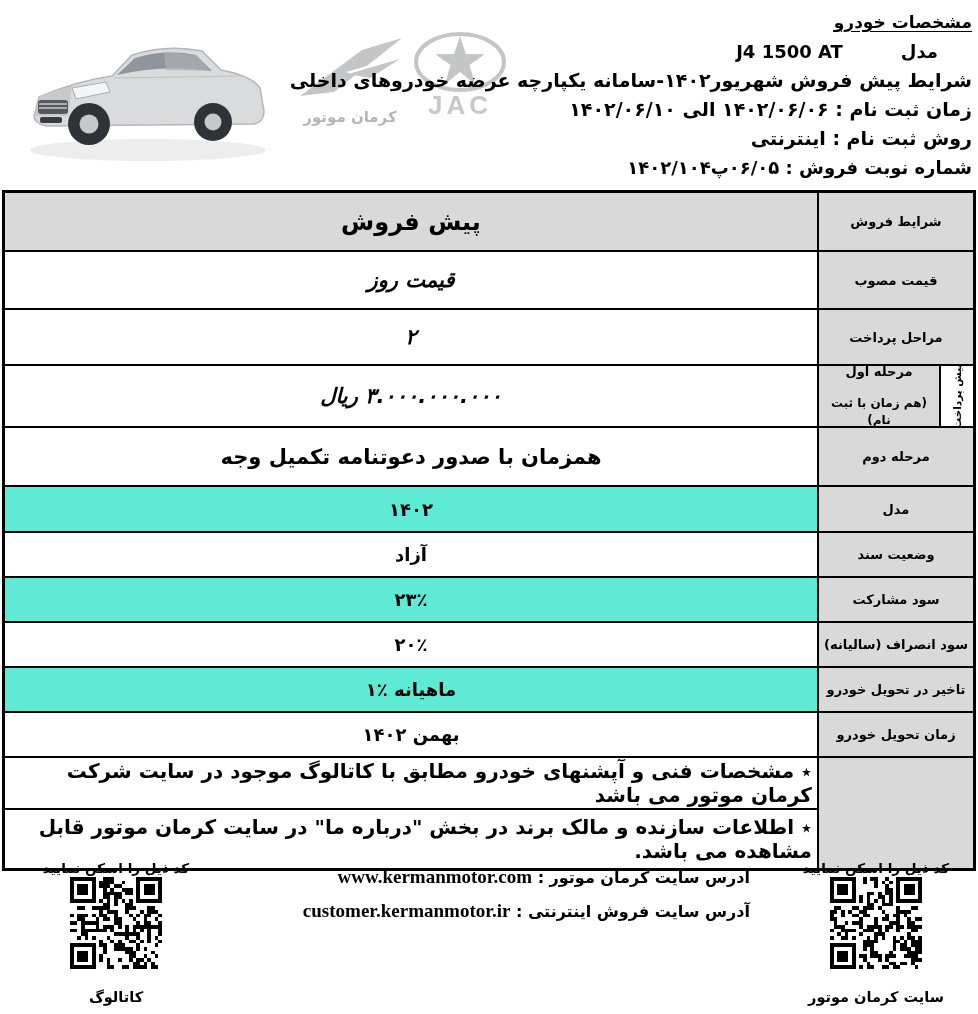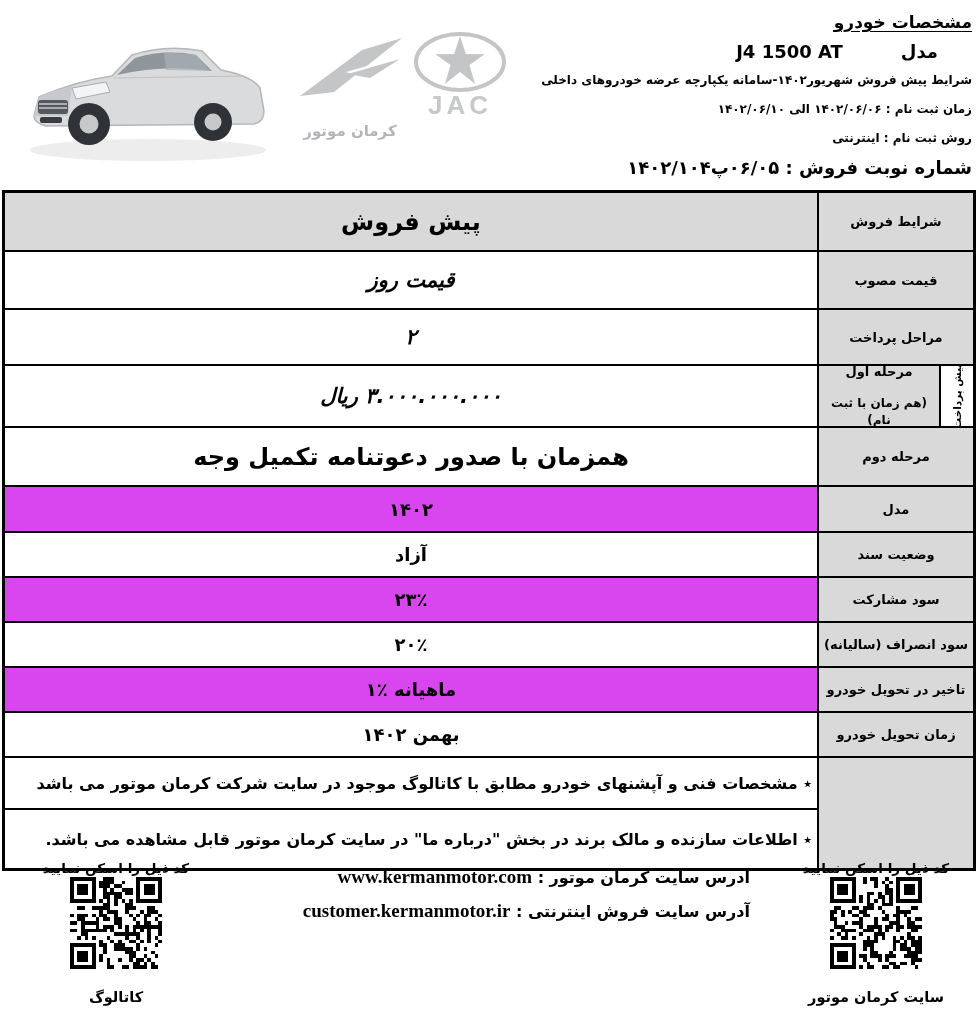--- a/index.html
+++ b/index.html
@@ -3,57 +3,57 @@
 <meta charset="utf-8">
 <style>
   html,body{margin:0;padding:0;}
   body{
     width:978px;height:1014px;position:relative;background:#fff;overflow:hidden;
     font-family:"DejaVu Sans","Liberation Sans",sans-serif;color:#000;
     -webkit-font-smoothing:antialiased;
   }
   
   .hdr-text{position:absolute;top:8px;right:6px;width:484px;text-align:right;}
-  .hline{font-weight:bold;font-size:12px;line-height:29px;white-space:nowrap;}
+  .hline{font-weight:bold;font-size:19px;line-height:29px;white-space:nowrap;}
   .htitle{font-size:17px;text-decoration:underline;text-underline-offset:3px;}
   .hmodel{display:flex;justify-content:flex-start;gap:58px;padding-right:34px;font-size:18px;}
   .hturn{font-size:18px;}
   .car-wrap{position:absolute;left:14px;top:18px;width:268px;height:152px;}
   .logo-kerman{position:absolute;left:296px;top:36px;width:108px;height:96px;text-align:center;}
-  .logo-kerman .ktxt{font-size:15px;font-weight:bold;color:#b3b5b8;margin-top:16px;}
+  .logo-kerman .ktxt{font-size:15px;font-weight:bold;color:#b3b5b8;margin-top:2px;}
   .logo-jac{position:absolute;left:412px;top:30px;width:96px;height:92px;text-align:center;}
   
   *{box-sizing:border-box;}
   .tbl{position:absolute;top:190px;left:2px;width:974px;border:3px solid #000;background:#fff;}
   .trow{display:flex;}
   .trow + .trow, .fnblock{border-top:2px solid #000;}
   .lbl{
     width:156px;background:#d9d9d9;border-left:2px solid #000;
     display:flex;flex-direction:column;align-items:center;justify-content:center;
     font-weight:bold;font-size:13px;text-align:center;line-height:17px;
   }
   .val{flex:1;display:flex;align-items:center;justify-content:center;
        font-weight:bold;font-size:18px;text-align:right;}
-  .alt{background:#d946ef;}
+  .alt{background:#5eead4;}
   .r1{height:57px}.r2{height:58px}.r3{height:56px}.r4{height:62px}.r5{height:59px}
   .r6{height:46px}.r7{height:45px}.r8{height:45px}.r9{height:45px}.r10{height:45px}.r11{height:45px}
   .hdrrow .val{background:#d9d9d9;font-size:24px;}
   .bigval{font-size:21px;font-style:italic;}
-  .midval{font-size:24px;}
+  .midval{font-size:21px;}
   .lblgrp{width:156px;display:flex;border-left:2px solid #000;}
   .lblgrp .lbl{border-left:none;flex:1;width:auto;}
   .side{width:34px;background:#fff;border-left:2px solid #000;
         display:flex;align-items:center;justify-content:center;}
   .vtext{transform:rotate(-90deg);white-space:nowrap;font-weight:bold;font-size:10.5px;}
   .sub{font-size:12px;margin-top:15px;}
   .fnblock{display:flex;}
   .fnlbl{width:156px;background:#d9d9d9;border-left:2px solid #000;}
   .fncol{flex:1;display:flex;flex-direction:column;}
   .fnrow{display:flex;align-items:center;justify-content:flex-start;
-         padding-right:5px;font-weight:bold;font-size:16px;}
+         padding-right:5px;font-weight:bold;font-size:20px;}
   .fn1{height:50px;}
   .fn2{height:60px;border-top:2px solid #000;}
   
   .f-center{position:absolute;top:860px;right:228px;text-align:right;}
   .f-line{font-weight:bold;font-size:16px;line-height:33px;white-space:nowrap;}
   .furl{font-family:"Liberation Serif","DejaVu Serif",serif;font-size:19px;font-weight:bold;}
   .qrblock{position:absolute;top:860px;text-align:center;}
   .qr-left{left:18px;width:196px;}
   .qr-right{right:8px;width:188px;}
   .qrtitle{font-weight:bold;font-size:13.5px;margin-bottom:1px;}

